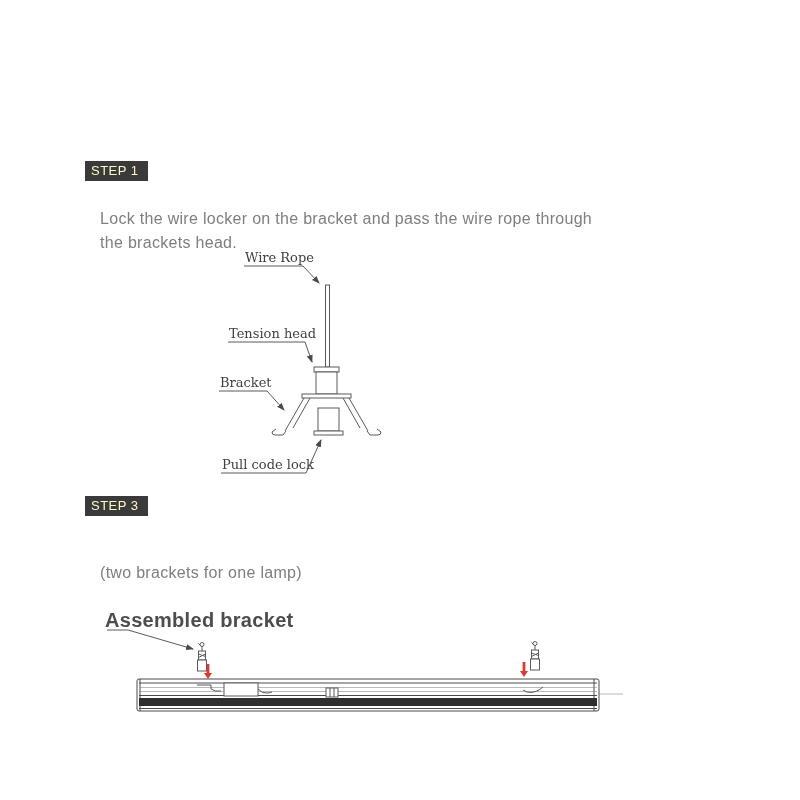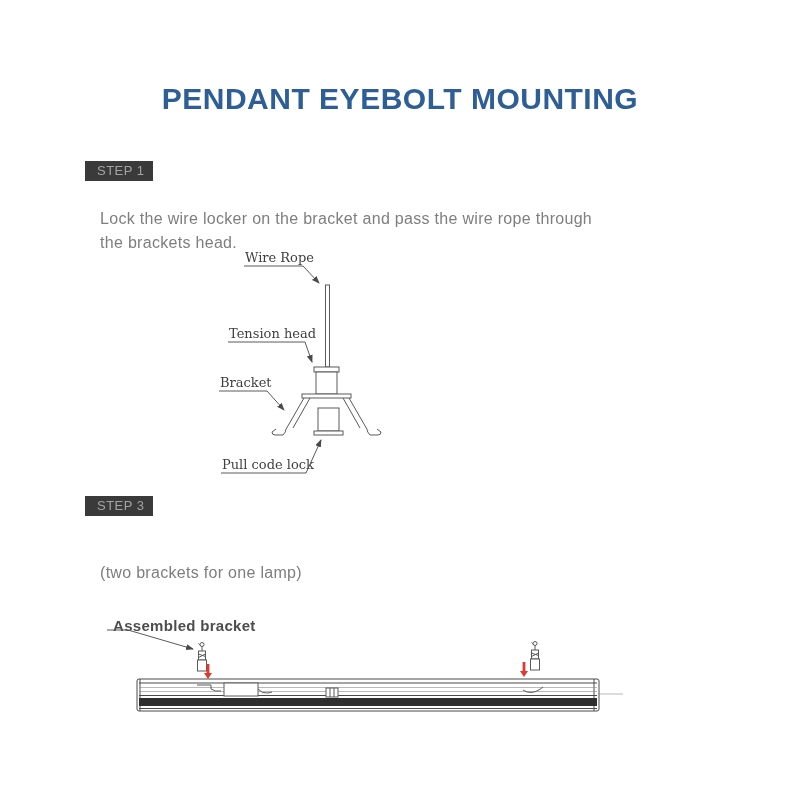--- a/index.html
+++ b/index.html
@@ -20,43 +20,43 @@
     letter-spacing:0.5px;
     color:#2e5e96;
   }
   .badge{
     position:absolute;
     left:85px;
     display:inline-block;
     box-sizing:border-box;
     min-width:63px;
     background:#3a3a3a;
-    color:#a3a3a3;
+    color:#fef9c3;
     font-size:13px;
     letter-spacing:0.5px;
-    padding:2px 8px 3px 12px;
+    padding:2px 8px 3px 6px;
   }
   .badge.b1{top:161px;}
   .badge.b2{top:496px;}
   .desc{
     position:absolute;
     left:87px;
     margin:13px;
     font-size:16px;
     line-height:24px;
     letter-spacing:0.3px;
     color:#7e7e7e;
   }
   .desc.d1{top:194px;}
   .desc.d2{top:524px;}
   .assembled-label{
     position:absolute;
     left:105px;top:609px;
-    margin:8px;
-    font-size:15px;
+    margin:0;
+    font-size:20px;
     font-weight:bold;
     letter-spacing:0.3px;
     color:#4d4d4d;
   }
   svg{position:absolute;}
   #diagram1{left:215px;top:248px;}
   #diagram2{left:100px;top:628px;}
   .slabel{
     font-family:"DejaVu Serif","Liberation Serif",serif;
     font-size:13px;
@@ -65,21 +65,20 @@
   .thin{stroke:#5a5a5a;stroke-width:1;fill:none;}
   .thinw{stroke:#5a5a5a;stroke-width:1;fill:#ffffff;}
   .lampline{stroke:#4a4a4a;stroke-width:1;fill:none;}
   .lamplinethin{stroke:#8a8a8a;stroke-width:0.6;fill:none;}
 </style>
 </head>
 <body>
 
 <div class="page">
 
-  <h1 class="title">PENDANT EYEBOLT MOUNTING</h1>
 
   <span class="badge b1">STEP 1</span>
   <p class="desc d1"><span>Lock the wire locker on the bracket and pass the wire rope through</span><br><span>the brackets head.</span></p>
 
   <svg id="diagram1" width="185" height="235" viewBox="0 0 185 235">
     <defs>
       <marker id="arw" markerWidth="9" markerHeight="8" refX="7" refY="3" orient="auto" markerUnits="userSpaceOnUse">
         <path d="M0,0 L8,3 L0,6 Z" fill="#4a4a4a"></path>
       </marker>
     </defs>

